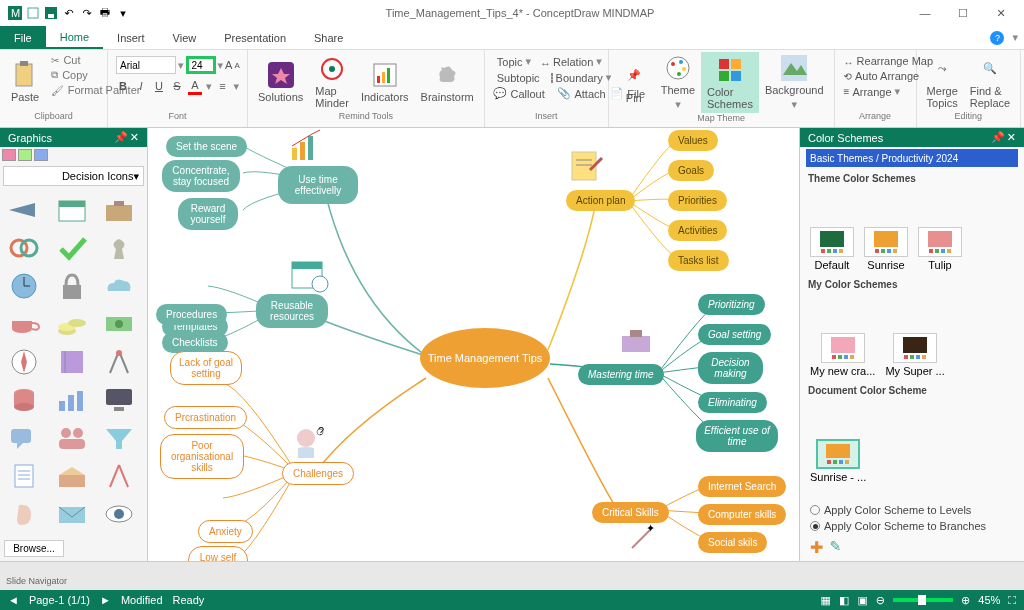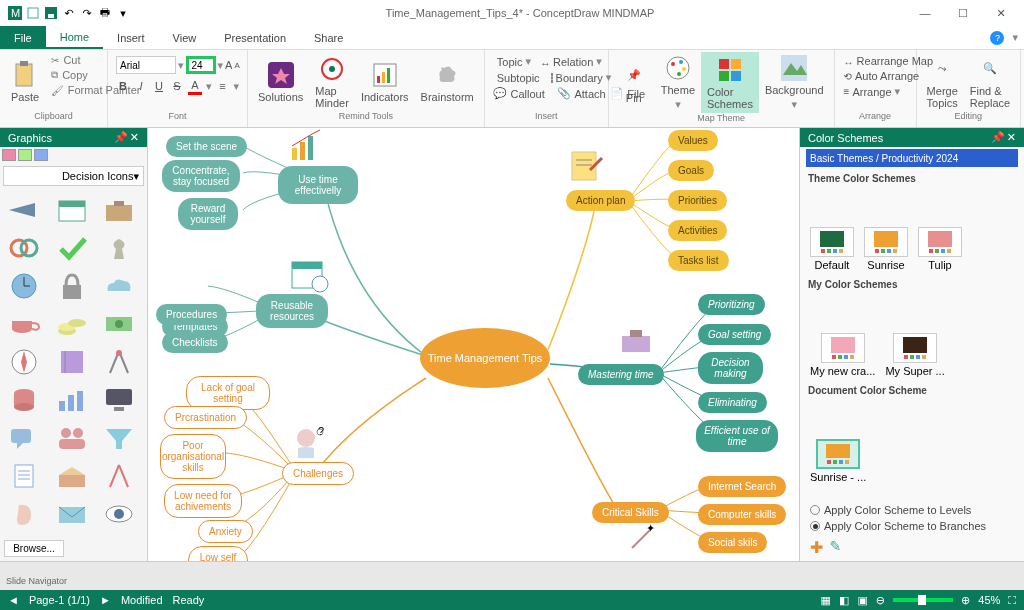--- a/index.html
+++ b/index.html
@@ -577,28 +577,26 @@
 
     <div class="node orange-o" style="left:134px;top:334px;">Challenges</div>
     <div class="canvas-img" style="left:142px;top:296px;">
         <svg width="38" height="38">
           <circle cx="16" cy="14" r="9" fill="#ecc"></circle>
           <path d="M8 24 Q16 22 24 24 L24 34 L8 34 Z" fill="#cde"></path>
           <circle cx="30" cy="8" r="3" fill="none" stroke="#888"></circle>
           <text x="28" y="11" font-size="8">?</text>
         </svg>
       </div>
-    <div class="node orange-o" style="left:22px;top:248px;width:84px;white-space:pre;margin-left:16px;">Lack of goal
+    <div class="node orange-o" style="left:22px;top:223px;width:72px;white-space:pre;">Lack of goal
 setting</div>
     <div class="node orange-o" style="left:16px;top:278px;">Prcrastination</div>
-    <div class="node orange-o" style="left:12px;top:306px;width:66px;white-space:pre;text-align:center;">Poor
+    <div class="node orange-o" style="left:12px;top:306px;width:84px;white-space:pre;text-align:center;">Poor
 organisational
 skills</div>
-    <div class="node orange-o" style="left:16px;top:356px;width:78px;white-space:pre;">Low need for
-achivements</div>
     <div class="node orange-o" style="left:50px;top:392px;">Anxiety</div>
     <div class="node orange-o" style="left:40px;top:418px;width:60px;white-space:pre;">Low self
 esteem</div>
 
     <div class="node yellow" style="left:418px;top:62px;">Action plan</div>
     <div class="canvas-img" style="left:420px;top:20px;">
         <svg width="36" height="36">
           <rect x="4" y="4" width="24" height="28" fill="#ffe080" stroke="#cc9"></rect>
           <line x1="8" y1="12" x2="24" y2="12" stroke="#888"></line>
           <line x1="8" y1="17" x2="24" y2="17" stroke="#888"></line>

